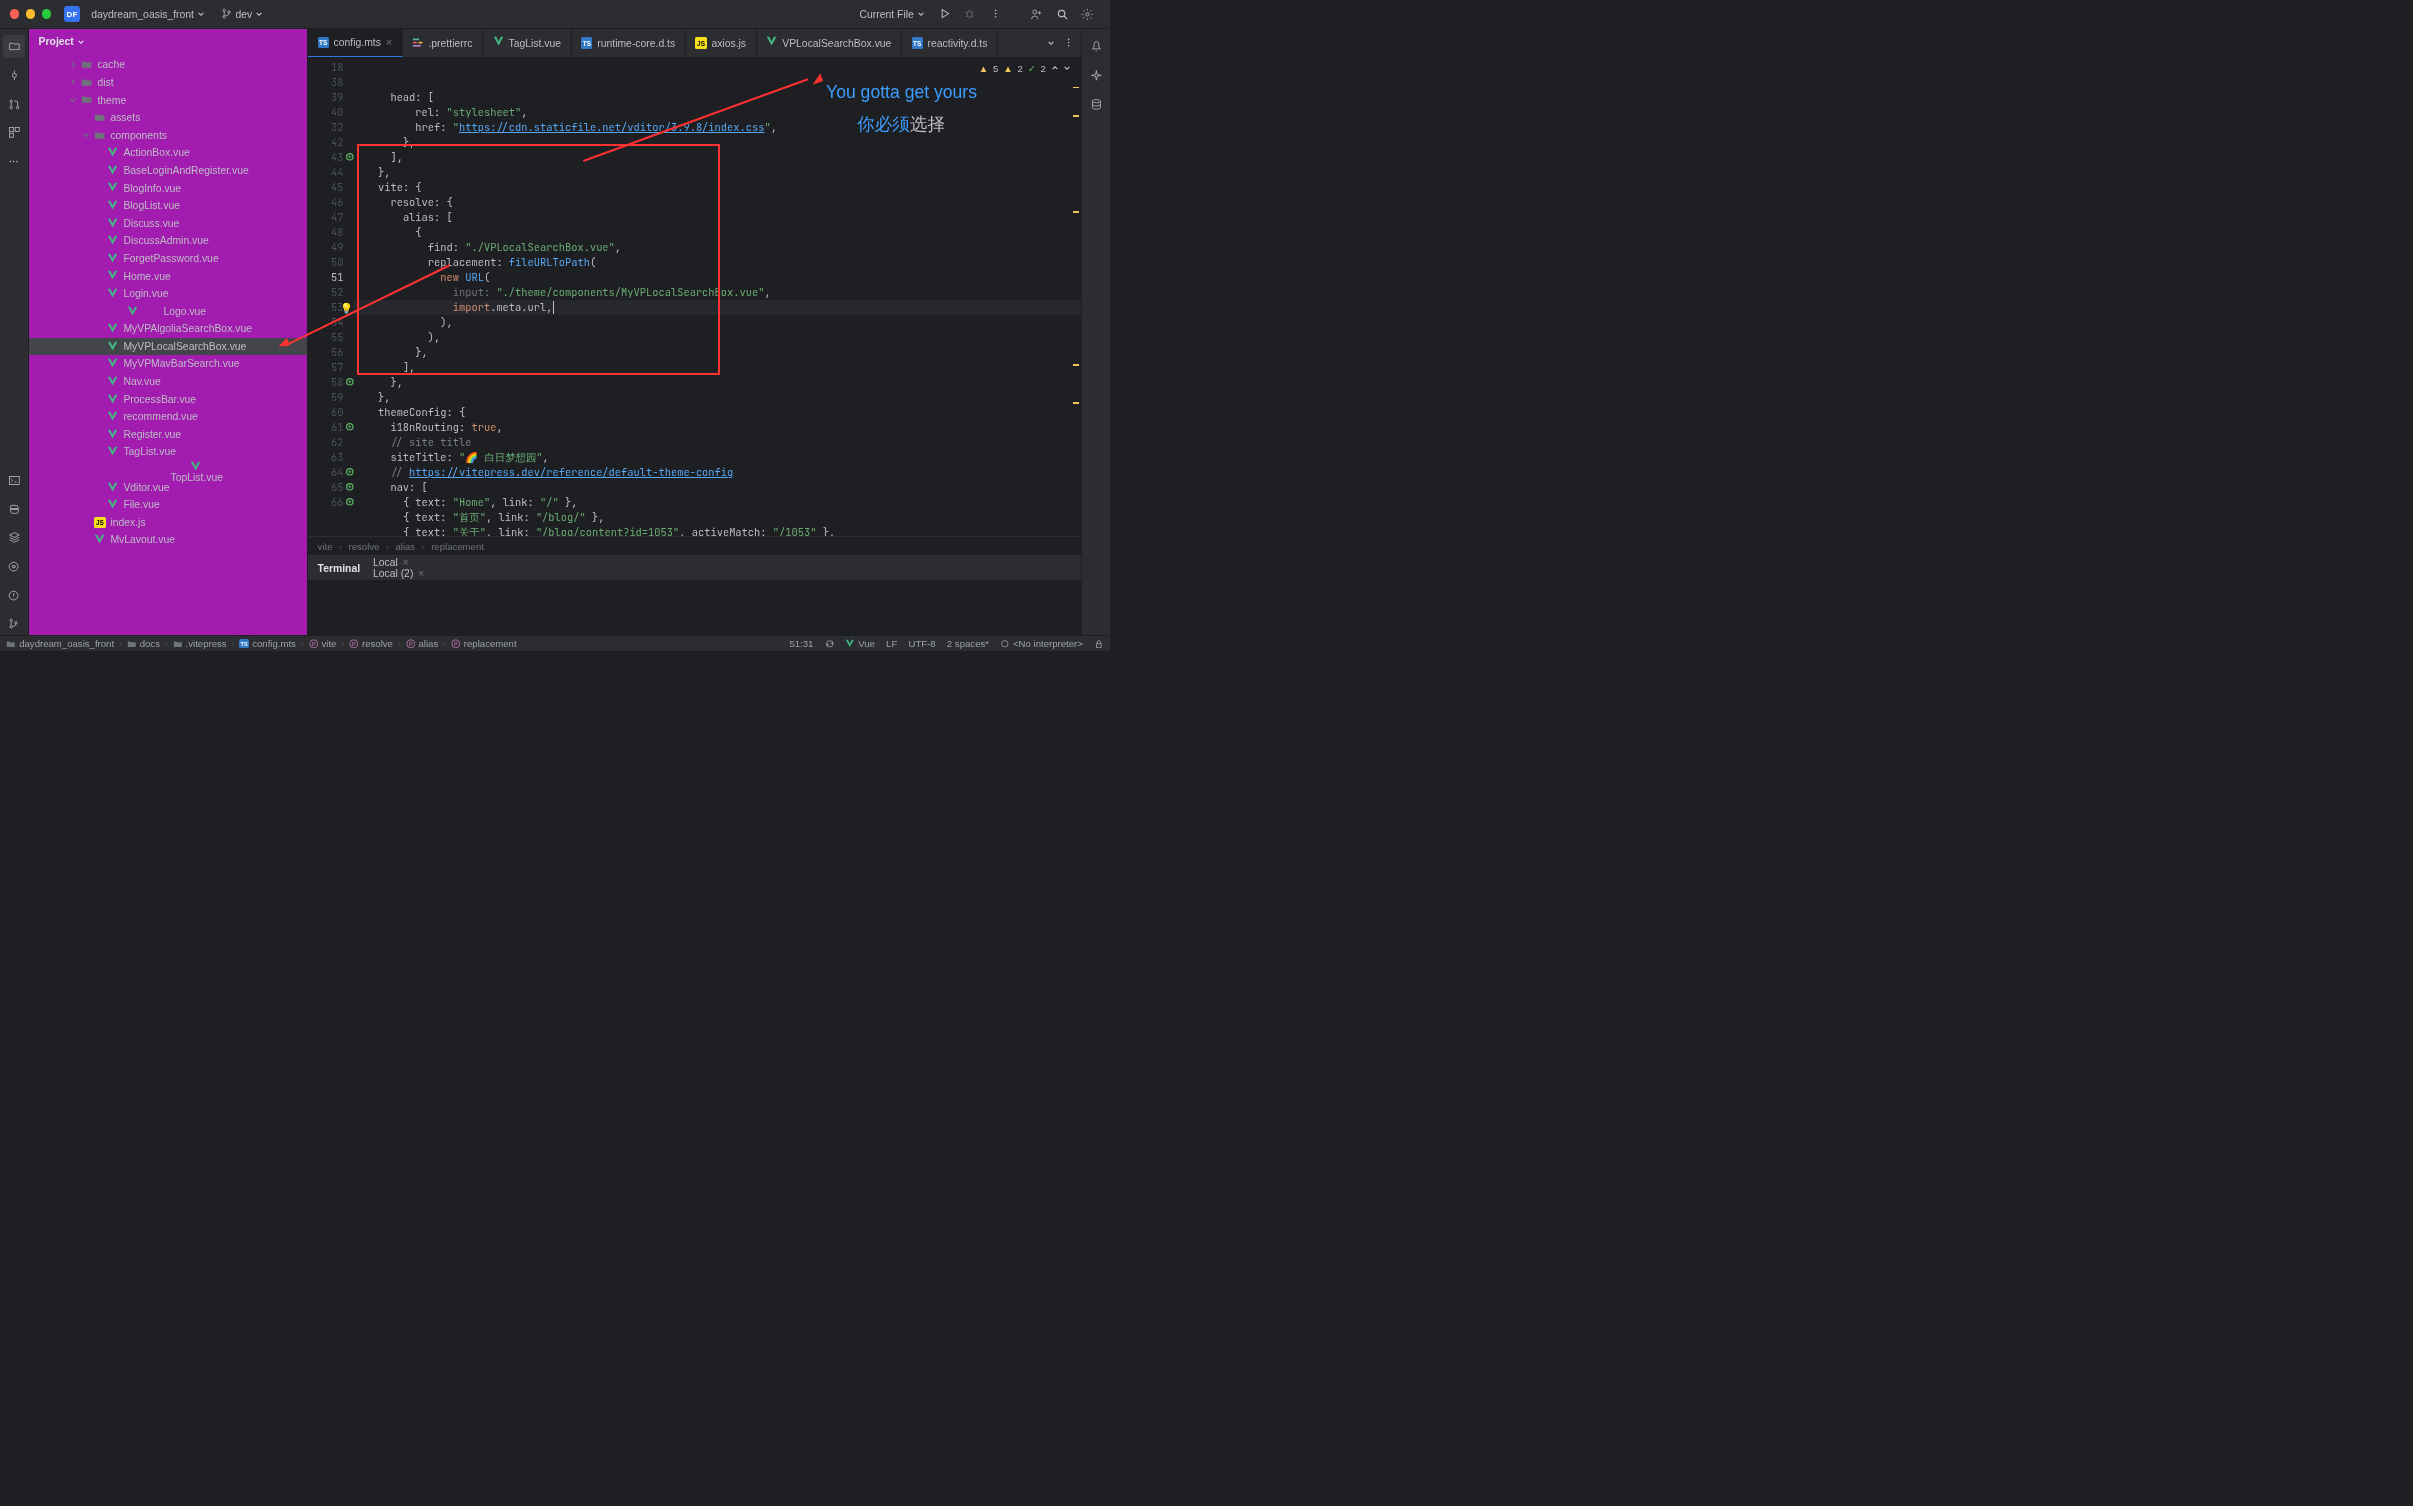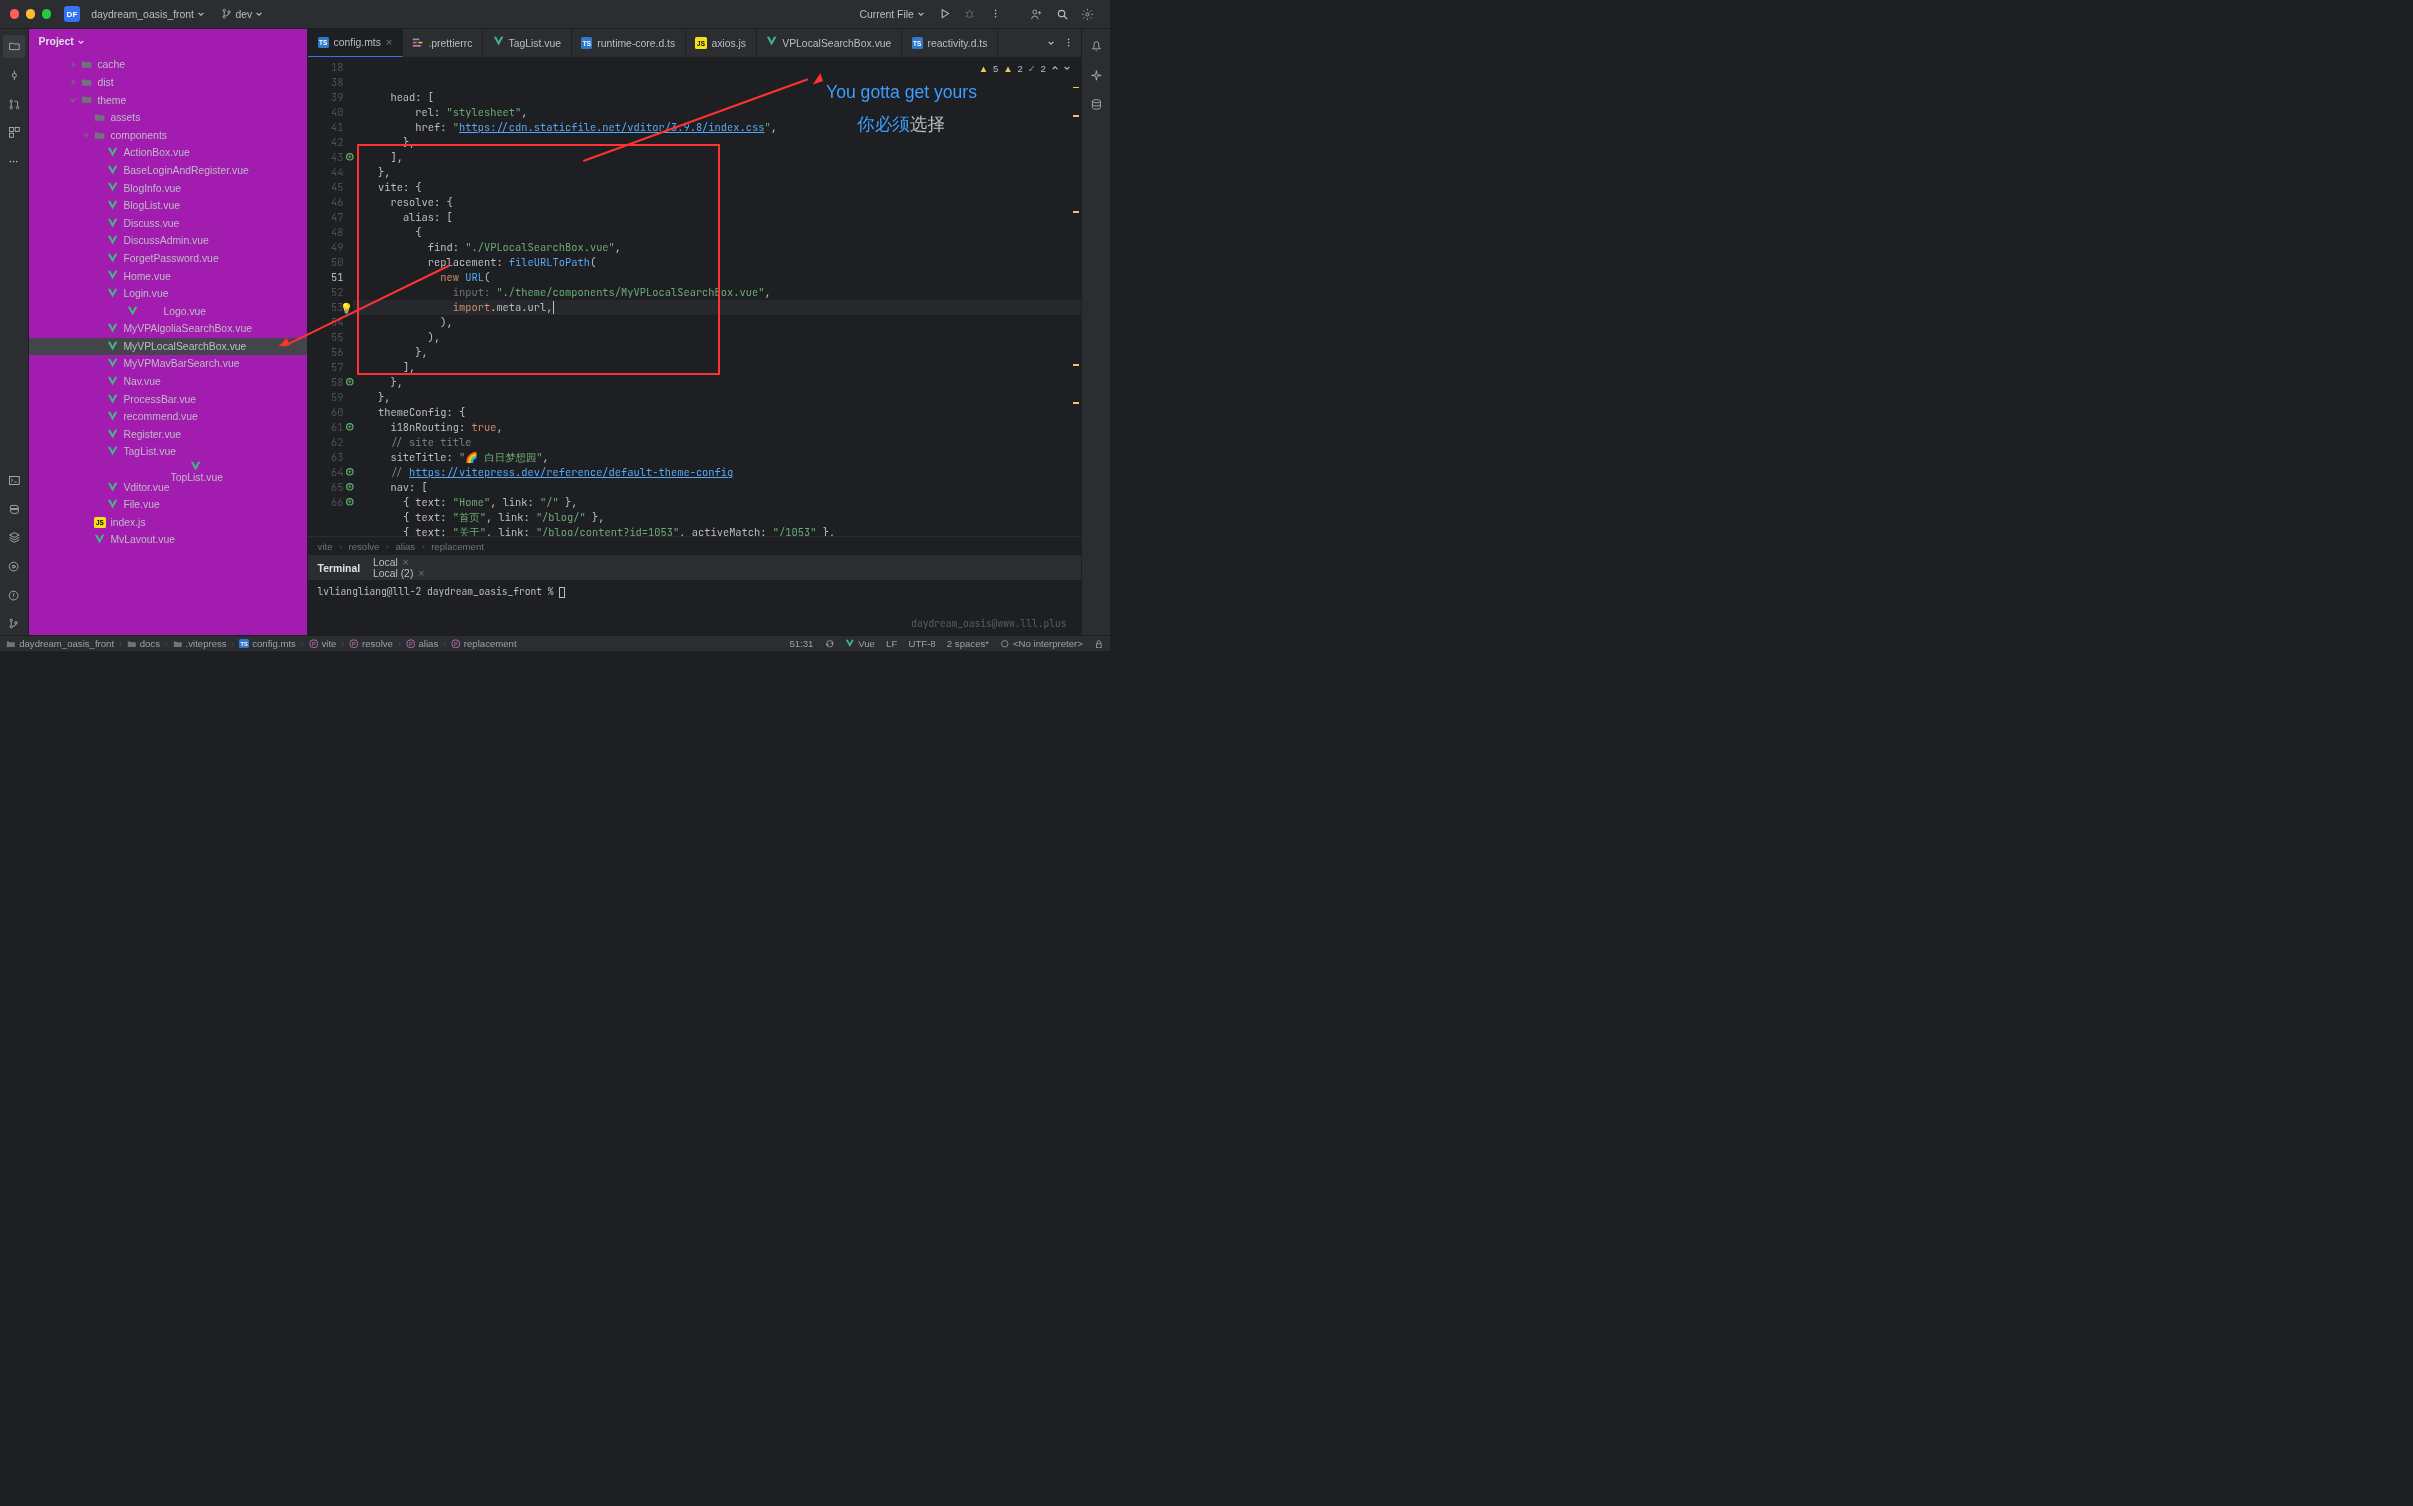--- a/index.html
+++ b/index.html
@@ -758,21 +758,21 @@
           </svg>
       </div>
     </div>
 
     <div class="editor-body">
       <div class="gutter" id="gutter">
           <div class="gutter-line">18</div>
           <div class="gutter-line">38</div>
           <div class="gutter-line">39</div>
           <div class="gutter-line">40</div>
-          <div class="gutter-line">41</div>
+          <div class="gutter-line">32</div>
           <div class="gutter-line">42</div>
           <div class="gutter-line">43<svg class="gutter-badge" viewBox="0 0 12 12">
               <circle cx="6" cy="6" r="4" fill="none" stroke="#5fb865" stroke-width="1.5"></circle>
               <path d="M4 6 L8 6 M6 4 L6 8" stroke="#5fb865"></path>
             </svg></div>
           <div class="gutter-line">44</div>
           <div class="gutter-line">45</div>
           <div class="gutter-line">46</div>
           <div class="gutter-line">47</div>
           <div class="gutter-line">48</div>
@@ -859,24 +859,20 @@
         <span id="term-tabs">
             <span class="term-tab" style="margin-right: 12.8px;">
               <span>Local</span> 
               <span class="term-tab-close">×</span>
             </span>
             <span class="term-tab" style="margin-right: 12.8px;">
               <span>Local (2)</span> 
               <span class="term-tab-close">×</span>
             </span>
           </span>
-      </div>
-      <div class="terminal-body">
-        <span>lvliangliang@lll-2 daydream_oasis_front % </span><span class="term-cursor"></span>
-        <div class="term-watermark">daydream_oasis@www.lll.plus</div>
       </div>
     </div>
   </div>
 
   <div class="right-rail">
     <div class="rail-icon">
         <svg width="12.8" height="12.8" viewBox="0 0 16 16">
           <path d="M8 2 Q11 2 11 6 V9 L13 11 H3 L5 9 V6 Q5 2 8 2 Z M7 13 Q8 14 9 13" fill="none" stroke="#bcbec4"></path>
         </svg>
       </div>

